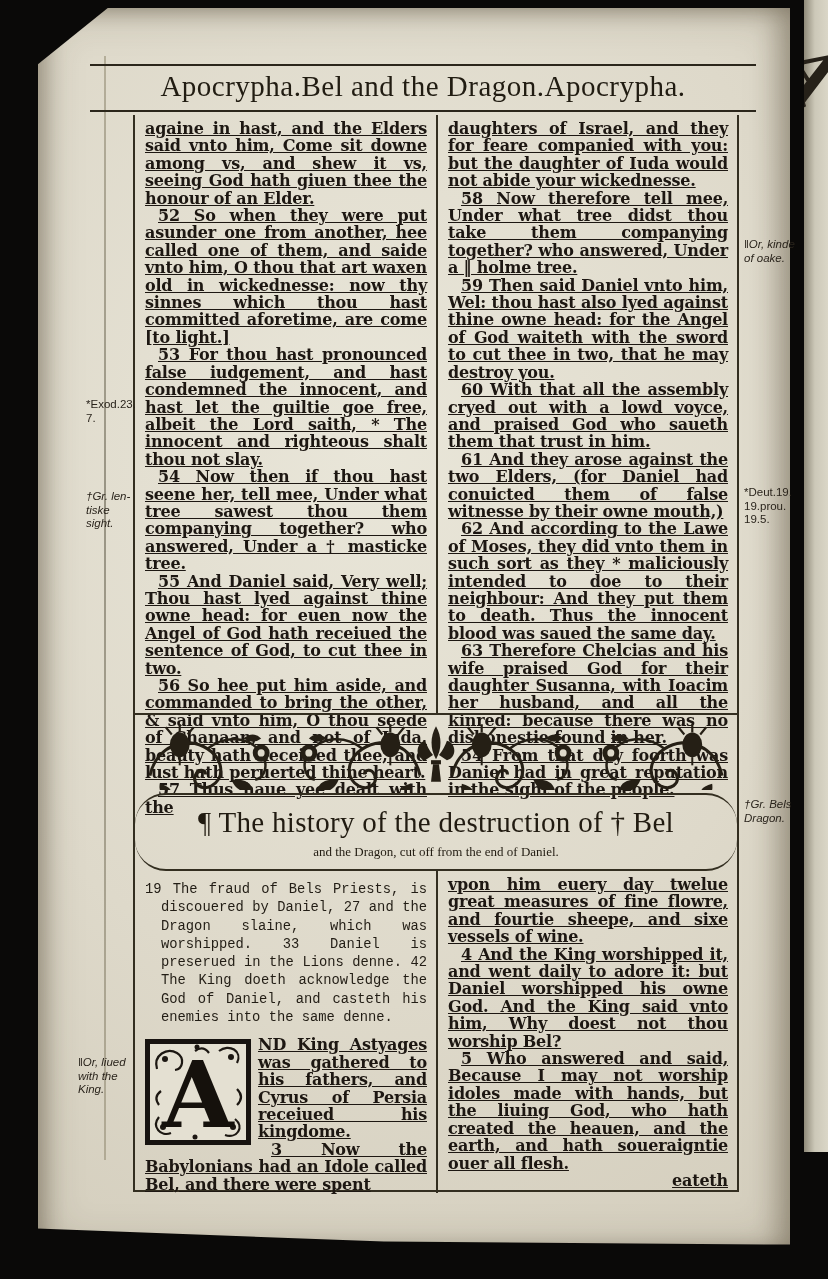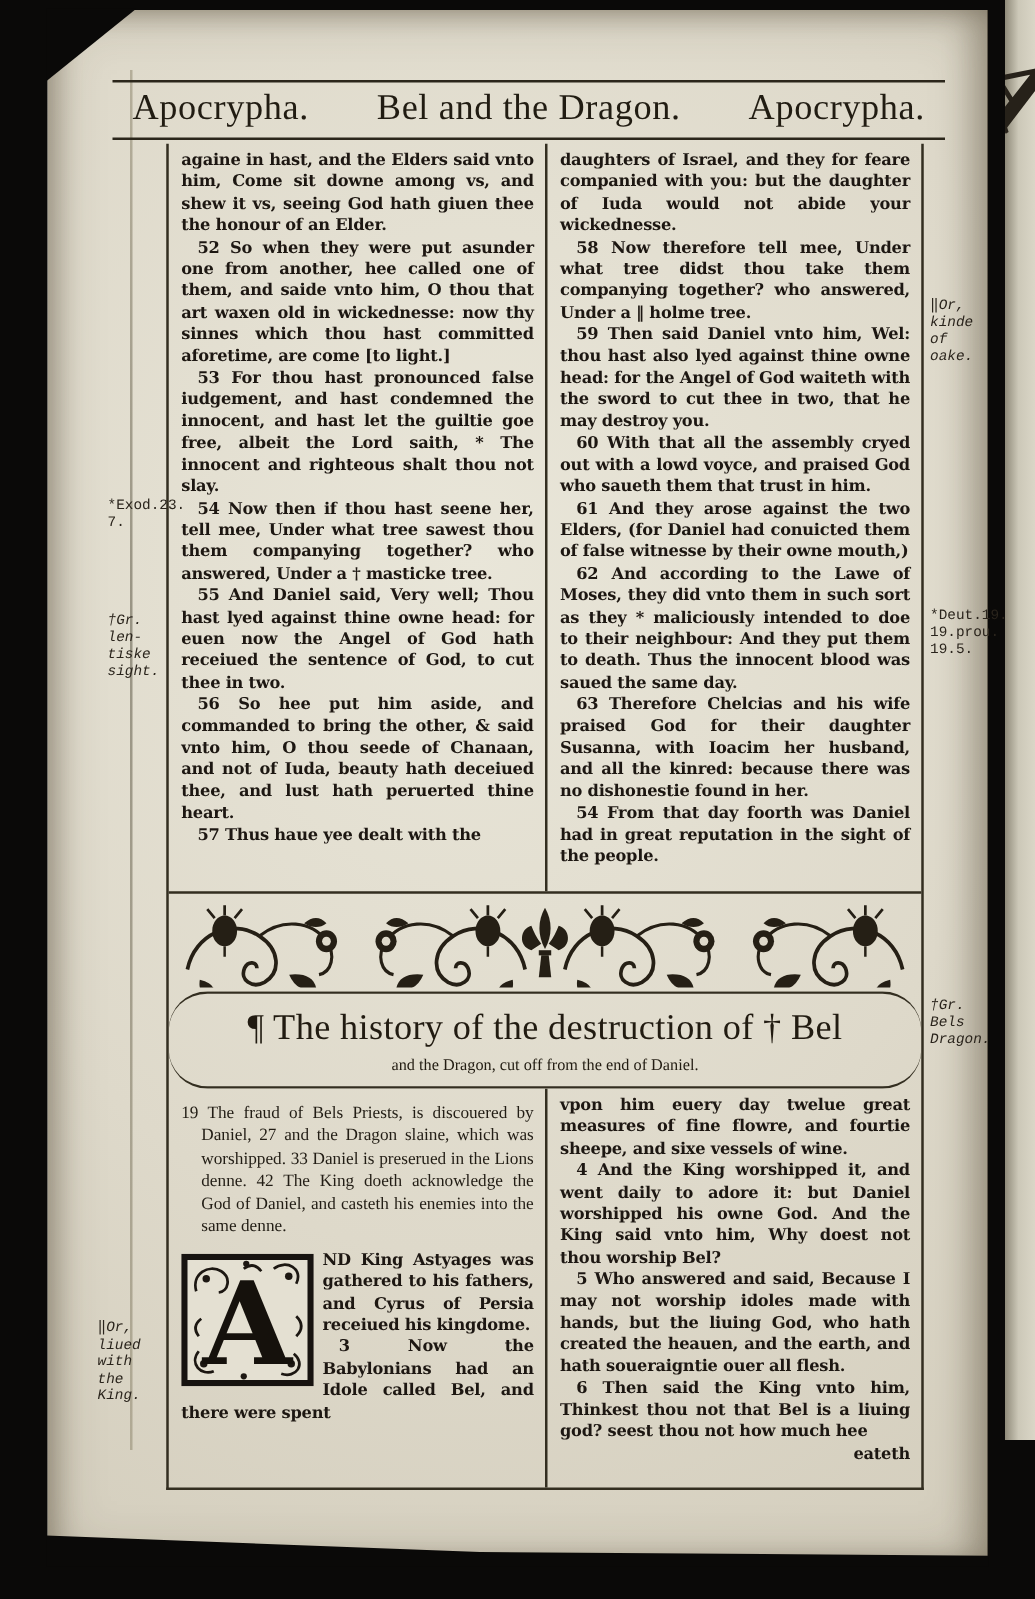--- a/index.html
+++ b/index.html
@@ -30,55 +30,55 @@
     position:absolute;right:0;top:0;width:24px;height:1152px;overflow:hidden;
     background:linear-gradient(90deg,#8f8a79,#ccc8b8 45%,#dad6c7);
   }
   .sliver-letter{
     position:absolute;top:30px;left:-20px;font-size:74px;font-weight:bold;color:#262119;
     transform:rotate(58deg);
   }
   .running-head{
     position:absolute;left:52px;top:56px;width:666px;box-sizing:border-box;
     border-top:2px solid #2b261b;border-bottom:2px solid #2b261b;
-    display:flex;justify-content:space-between;align-items:baseline;
+    display:flex;justify-content:center;align-items:baseline;
     padding:4px 16px 7px;font-size:29px;color:#211c12;letter-spacing:.5px;
   }
   .frame{
     position:absolute;left:95px;top:107px;width:606px;height:1077px;box-sizing:border-box;
     border-left:2px solid #332e20;border-right:2px solid #332e20;border-bottom:2px solid #332e20;
     display:flex;flex-direction:column;
   }
   .cols{display:flex;}
   .colsA{height:598px;}
   .colsB{flex:1;}
   .col{width:50%;box-sizing:border-box;padding:5px 9px 0 10px;}
   .col.second{border-left:2px solid #332e20;}
   .bl{
     margin:0;text-indent:13px;text-align:justify;
     font-family:"DejaVu Serif",serif;font-weight:700;
-    font-size:13px;line-height:17.4px;letter-spacing:-.2px;color:#1d1712;
+    font-size:16px;line-height:17.4px;letter-spacing:-.2px;color:#1d1712;text-decoration:underline;
   }
   .bl.first{text-indent:0;}
   .rule{border-top:2px solid #332e20;}
   .ornament{height:78px;box-sizing:border-box;padding:3px 3px;}
   .titleblock{
     border-top:2px solid #332e20;border-bottom:2px solid #332e20;
     text-align:center;padding:11px 4px 9px;color:#211b11;border-radius:31px;
   }
   .main-title{font-size:29px;letter-spacing:.3px;}
   .sub-title{font-size:13px;margin-top:5px;}
   .argument{
-    font-family:Liberation Serif, serif;font-size:13.8px;line-height:18.3px;color:#221d15;
+    font-family:Liberation Mono, monospace;font-size:13.8px;line-height:18.3px;color:#221d15;
     margin:5px 0 9px;padding-left:16px;text-indent:-16px;text-align:justify;
   }
   .dropcap{float:left;width:106px;height:106px;margin:3px 7px 2px 0;}
   .catchword{text-indent:0;text-align:right;}
   .mn{
-    position:absolute;width:54px;font-family:Liberation Mono, monospace;
+    position:absolute;width:54px;font-family:Liberation Sans, sans-serif;
     font-size:11.5px;line-height:13.5px;color:#2a241c;
   }
   .mn.it{font-style:italic;}
   .mn-l1{left:48px;top:390px;}
   .mn-l2{left:48px;top:482px;}
   .mn-l3{left:40px;top:1048px;}
   .mn-r1{left:706px;top:230px;}
   .mn-r2{left:706px;top:478px;}
   .mn-r3{left:706px;top:790px;}
 </style>
@@ -182,21 +182,20 @@
             <text x="53" y="88" text-anchor="middle" font-family="DejaVu Serif, serif" font-weight="700" font-size="92" fill="#15110c">A</text>
           </svg>
           <p class="bl first">ND King Astyages was gathered to his fathers, and Cyrus of Persia receiued his kingdome.</p>
           <p class="bl">3 Now the Babylonians had an Idole called Bel, and there were spent</p>
         </div>
       </div>
       <div class="col second">
         <p class="bl first">vpon him euery day twelue great measures of fine flowre, and fourtie sheepe, and sixe vessels of wine.</p>
         <p class="bl">4 And the King worshipped it, and went daily to adore it: but Daniel worshipped his owne God. And the King said vnto him, Why doest not thou worship Bel?</p>
         <p class="bl">5 Who answered and said, Because I may not worship idoles made with hands, but the liuing God, who hath created the heauen, and the earth, and hath soueraigntie ouer all flesh.</p>
-        <p class="bl">6 Then said the King vnto him, Thinkest thou not that Bel is a liuing god? seest thou not how much hee</p>
         <p class="bl catchword">eateth</p>
       </div>
     </section>
   </div>
 
   <div class="mn mn-l1">*Exod.23. 7.</div>
   <div class="mn it mn-l2">†Gr. len-tiske sight.</div>
   <div class="mn it mn-l3">‖Or, liued with the King.</div>
   <div class="mn it mn-r1">‖Or, kinde of oake.</div>
   <div class="mn mn-r2">*Deut.19. 19.prou. 19.5.</div>

